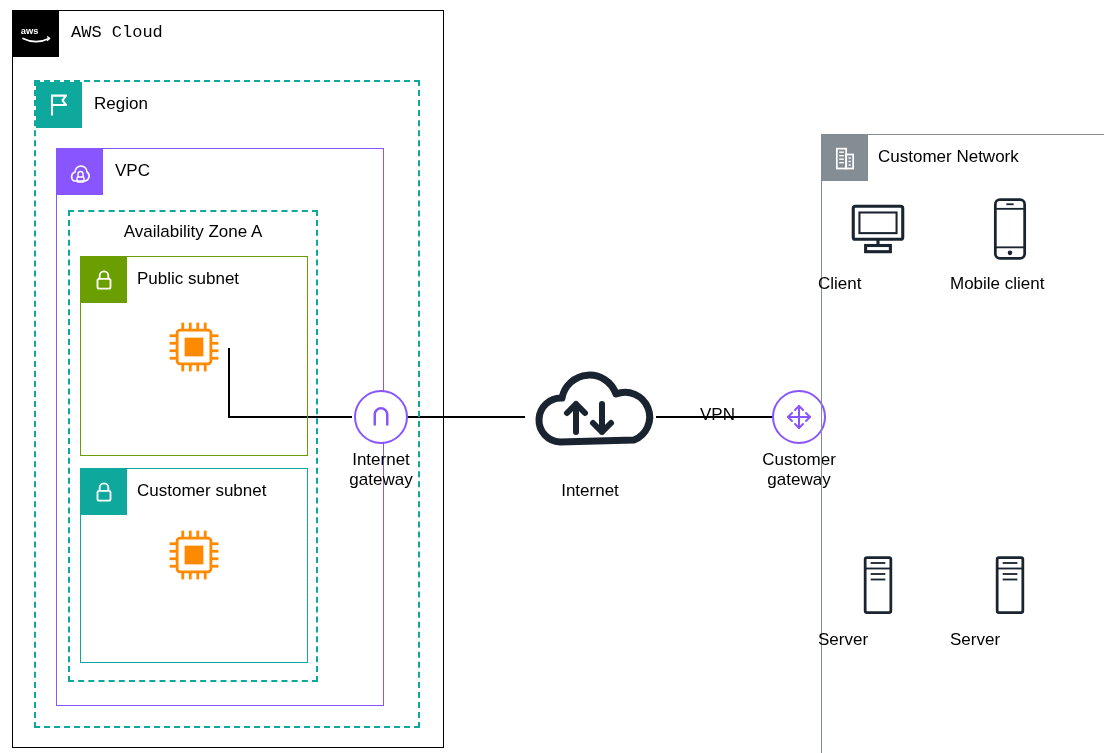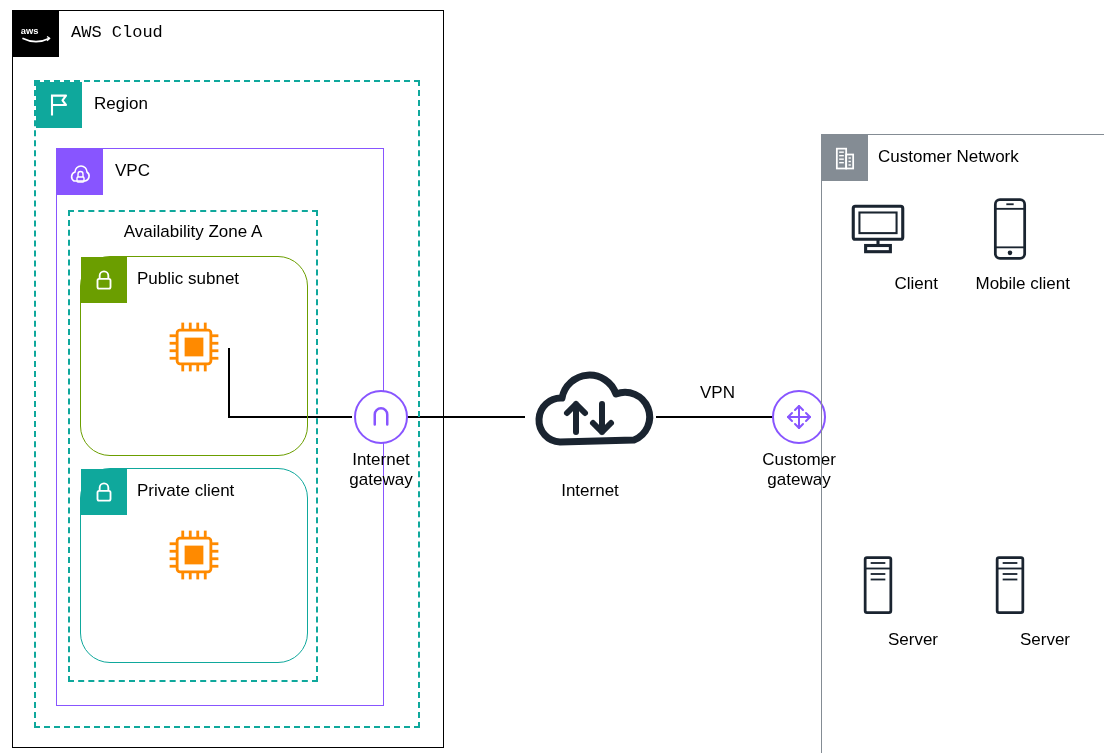--- a/index.html
+++ b/index.html
@@ -52,21 +52,21 @@
 
   
   #az {
     position:absolute; left:68px; top:210px; width:250px; height:472px;
     border:2px dashed #0fa89c;
   }
   #az-label { position:absolute; left:0; right:0; top:10px; text-align:center; }
 
   
   .subnet {
-    position:absolute; left:80px; width:228px;border-radius:30px;
+    position:absolute; left:80px; width:228px;
   }
   #public-subnet { top:256px; height:200px; border:1.5px solid #6b9e00; }
   #private-subnet { top:468px; height:195px; border:1.5px solid #0fa89c; }
   .subnet-badge {
     position:absolute; left:0; top:0; width:46px; height:46px;
     display:flex; align-items:center; justify-content:center;
   }
   #public-subnet .subnet-badge { background:#6b9e00; }
   #private-subnet .subnet-badge { background:#0fa89c; }
   .subnet-label { position:absolute; left:56px; top:12px; }
@@ -82,38 +82,38 @@
   #igw .circle-icon, #cgw .circle-icon {
     width:54px; height:54px; border:2px solid #8855ff; border-radius:50%;
     margin:0 auto; display:flex; align-items:center; justify-content:center;
     background:#fff;
   }
 
   
   #internet { position:absolute; left:510px; top:370px; width:160px; text-align:center; }
 
   
-  #vpn-label { position:absolute; left:700px; top:383px; }
+  #vpn-label { position:absolute; left:700px; top:405px; }
 
   
   #cgw { position:absolute; left:744px; top:390px; width:110px; text-align:center; }
 
   
   #customer-network {
     position:absolute; left:792px; top:134px; width:288px; height:722px;
     border:1.5px solid #848c94;
     margin-left:29px;
   }
   #customer-network-badge {
     position:absolute; left:0; top:0; width:46px; height:46px;
     background:#848c94; display:flex; align-items:center; justify-content:center;
   }
   #customer-network-label { position:absolute; left:56px; top:12px; }
 
-  .cn-item { position:absolute; width:120px; text-align:right; }
+  .cn-item { position:absolute; width:120px; text-align:left; }
   #cn-client { left:20px; top:194px; }
   #cn-mobile { left:160px; top:194px; }
   #cn-server1 { left:20px; top:550px; }
   #cn-server2 { left:160px; top:550px; }
   .cn-icon { width:70px; height:70px; margin:0 auto 10px; display:flex; align-items:center; justify-content:center; }
 
   
   .hline { position:absolute; height:2px; background:#000; }
   .vline { position:absolute; width:2px; background:#000; }
 </style>
@@ -198,21 +198,21 @@
   </div>
 </div>
 
 <div id="private-subnet" class="subnet">
   <div class="subnet-badge">
     <svg viewBox="0 0 24 24" width="26" height="26">
       <rect x="6" y="11" width="12" height="9" rx="1.5" stroke="#fff" stroke-width="1.7" fill="none"></rect>
       <path d="M8 11 V8 a4 4 0 0 1 8 0 v3" stroke="#fff" stroke-width="1.7" fill="none"></path>
     </svg>
   </div>
-  <div class="subnet-label">Private client</div>
+  <div class="subnet-label">Customer subnet</div>
   <div id="ec2-private">
     <div class="ec2-chip">
       <svg viewBox="0 0 64 64" width="60" height="60">
         <rect x="14" y="14" width="36" height="36" rx="3" stroke="#ff8a00" stroke-width="3" fill="none"></rect>
         <rect x="22" y="22" width="20" height="20" fill="#ff8a00"></rect>
         <g stroke="#ff8a00" stroke-width="3">
           <line x1="20" y1="6" x2="20" y2="14"></line>
             <line x1="28" y1="6" x2="28" y2="14"></line>
             <line x1="36" y1="6" x2="36" y2="14"></line>
             <line x1="44" y1="6" x2="44" y2="14"></line>

